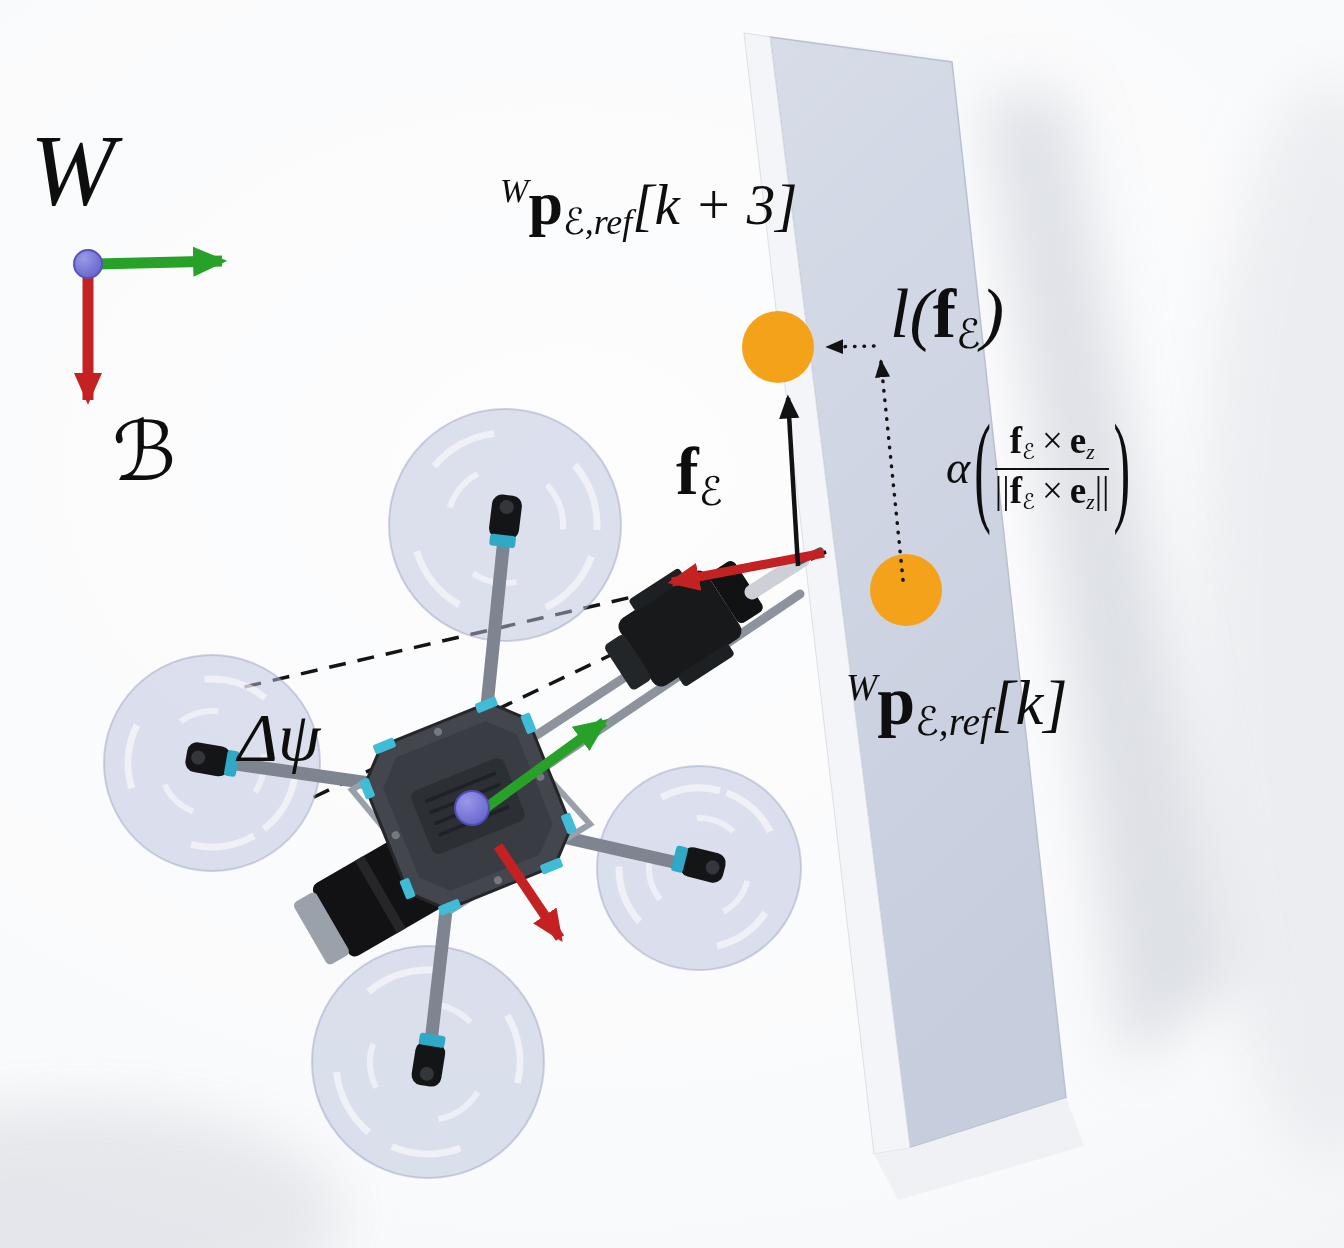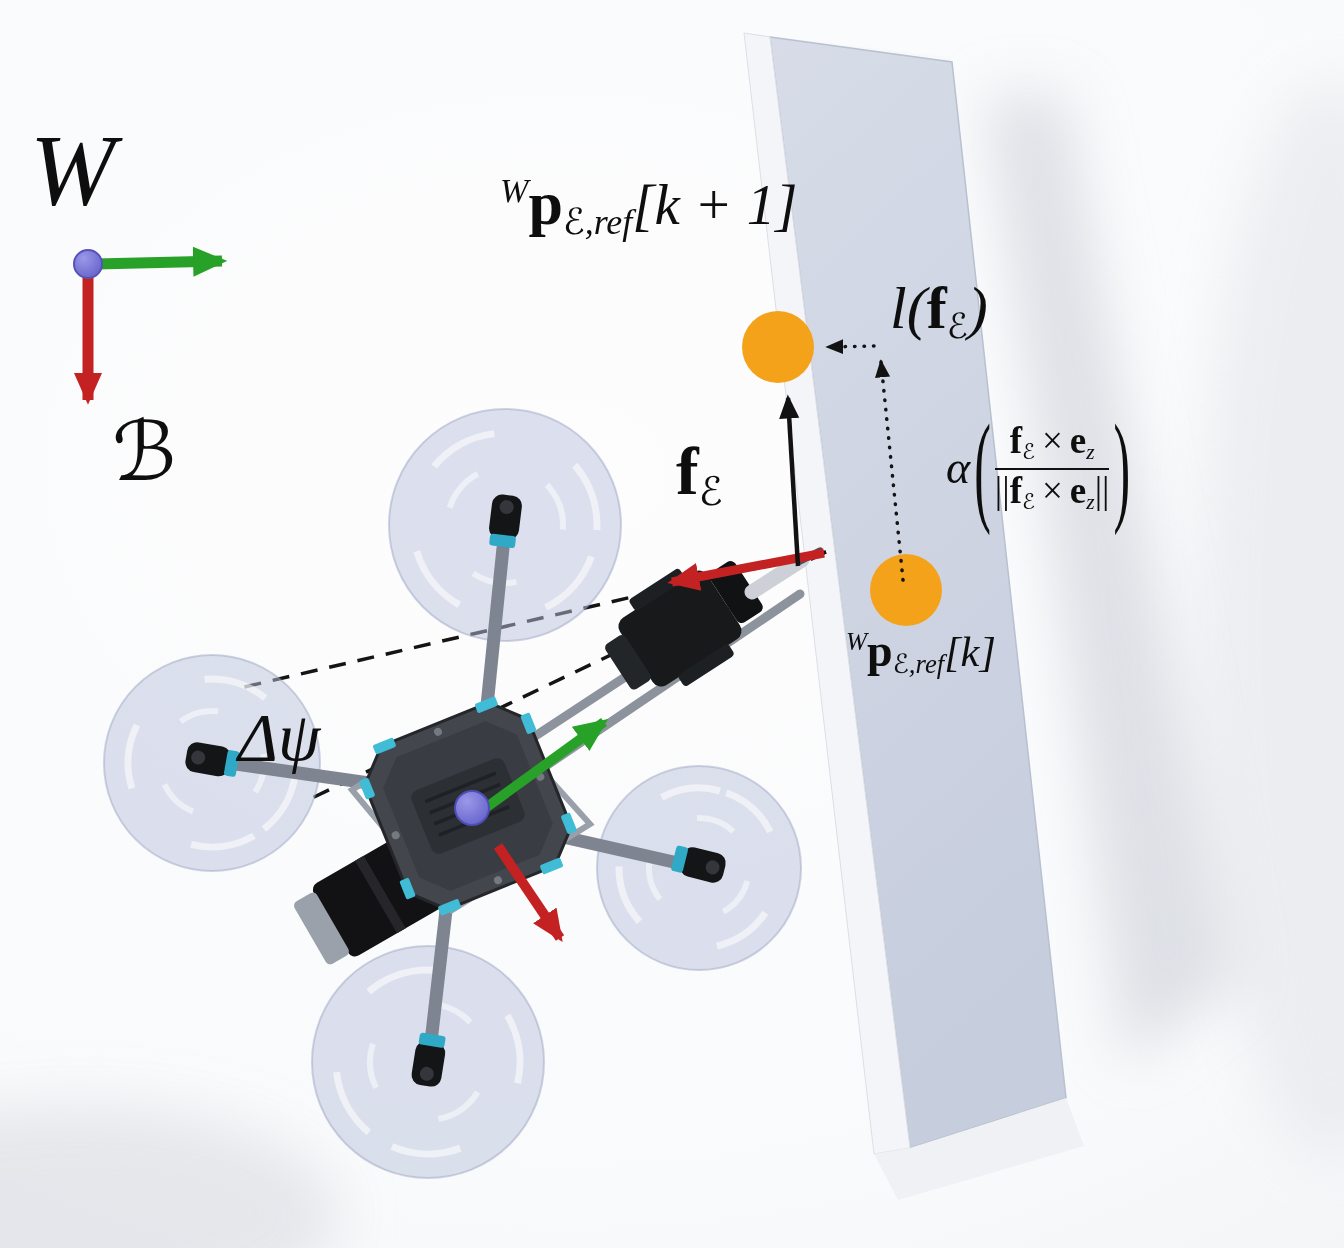--- a/index.html
+++ b/index.html
@@ -202,24 +202,24 @@
 
 <div class="lbl" style="left:30px; top:112px; font-size:102px;">
   <span class="it">W</span>
 </div>
 
 <div class="lbl" style="left:112px; top:404px; font-size:82px;">
   <span class="scr">ℬ</span>
 </div>
 
 <div class="lbl" style="left:500px; top:168px; font-size:62px;">
-  <span class="sup">W</span><span class="vec">p</span><span class="sub"><span class="scr">ℰ</span><span class="it">,ref</span></span><span class="idx" style="font-size:.92em">[k + 1]</span>
-</div>
-
-<div class="lbl" style="left:890px; top:274px; font-size:60px;">
+  <span class="sup">W</span><span class="vec">p</span><span class="sub"><span class="scr">ℰ</span><span class="it">,ref</span></span><span class="idx" style="font-size:.92em">[k + 3]</span>
+</div>
+
+<div class="lbl" style="left:890px; top:274px; font-size:70px;">
   <span class="it">l(</span><span class="vec">f</span><span class="sub scr">ℰ</span><span class="it">)</span>
 </div>
 
 <div class="lbl" style="left:676px; top:432px; font-size:68px;">
   <span class="vec">f</span><span class="sub scr">ℰ</span>
 </div>
 
 <div class="lbl alpha-row" style="left:946px; top:420px;">
   <span class="it" style="font-size:46px;">α</span>
   <span class="paren" style="font-size:50px;">(</span>
@@ -227,21 +227,21 @@
     <span class="num">
       <span class="vec">f</span><span class="sub scr">ℰ</span><span class="times">×</span><span class="vec">e</span><span class="sub it">z</span>
     </span>
     <span class="den">
       <span>||</span><span class="vec">f</span><span class="sub scr">ℰ</span><span class="times">×</span><span class="vec">e</span><span class="sub it">z</span><span>||</span>
     </span>
   </span>
   <span class="paren" style="font-size:50px;">)</span>
 </div>
 
-<div class="lbl" style="left:846px; top:624px; font-size:46px;">
+<div class="lbl" style="left:846px; top:662px; font-size:68px;">
   <span class="sup">W</span><span class="vec">p</span><span class="sub"><span class="scr">ℰ</span><span class="it">,ref</span></span><span class="idx" style="font-size:.92em">[k]</span>
 </div>
 
 <div class="lbl" style="left:238px; top:698px; font-size:68px;text-align:center;">
   <span class="it">Δψ</span>
 </div>
 
 </div>
 
 </body></html>

